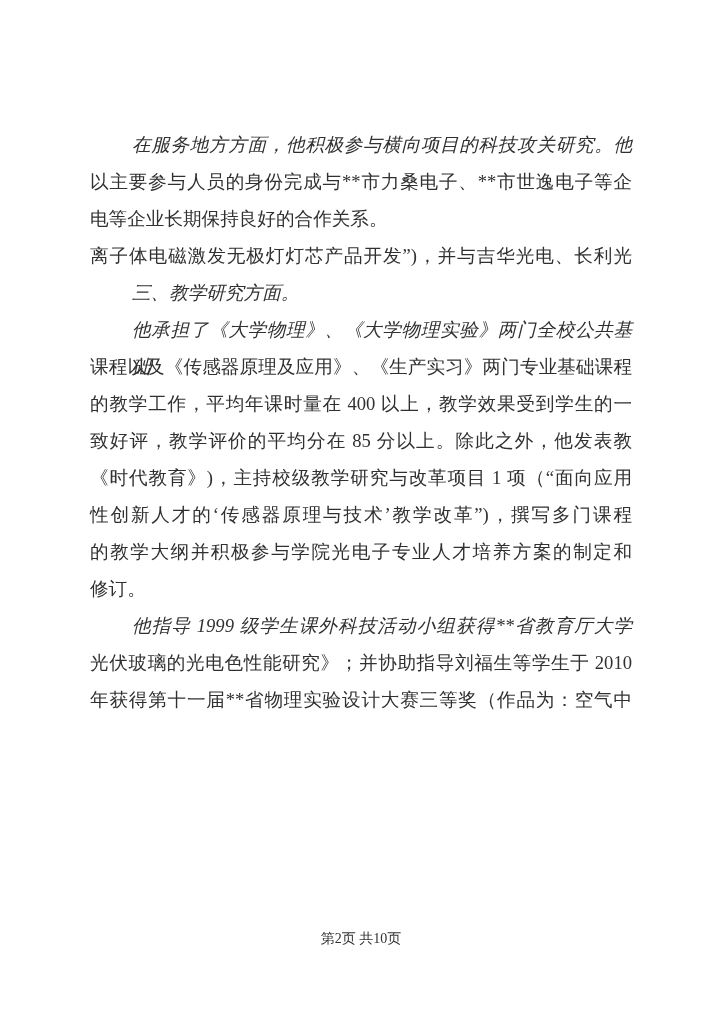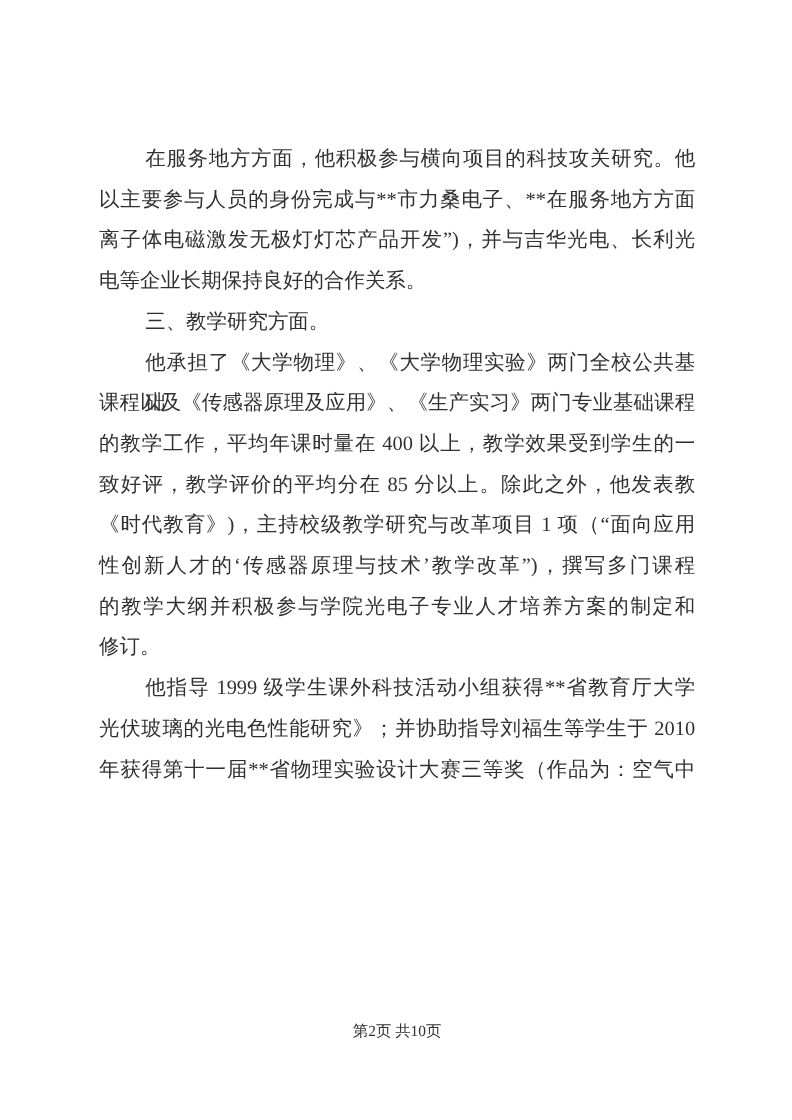--- a/index.html
+++ b/index.html
@@ -30,42 +30,43 @@
     text-align: left;
     white-space: nowrap;
   }
   .line.fill {
     white-space: normal;
     text-align: justify;
     text-align-last: justify;
   }
   .line.indent {
     padding-left: 42px;
+    font-style: italic;
   }
   .page-footer {
     position: absolute;
     left: 90px;
     top: 929px;
     width: 542px;
     text-align: center;
     font-size: 14px;
     line-height: 20px;
     color: var(--ink, #303030);
   }
 </style>
 </head>
 <body>
 
 <div class="page" style="--page-bg: #ffffff; --ink: #303030;">
   <main class="content" id="content">
       <div class="paragraph">
         <div class="line indent fill">在服务地方方面，他积极参与横向项目的科技攻关研究。他</div>
-        <div class="line fill">以主要参与人员的身份完成与**市力桑电子、**在服务地方方面</div>
+        <div class="line fill">以主要参与人员的身份完成与**市力桑电子、**市世逸电子等企</div>
+        <div class="line">电等企业长期保持良好的合作关系。</div>
         <div class="line fill">离子体电磁激发无极灯灯芯产品开发”)，并与吉华光电、长利光</div>
-        <div class="line">电等企业长期保持良好的合作关系。</div>
       </div>
       <div class="paragraph">
         <div class="line indent">三、教学研究方面。</div>
       </div>
       <div class="paragraph">
         <div class="line indent fill">他承担了《大学物理》、《大学物理实验》两门全校公共基础</div>
         <div class="line fill">课程以及《传感器原理及应用》、《生产实习》两门专业基础课程</div>
         <div class="line fill">的教学工作，平均年课时量在 400 以上，教学效果受到学生的一</div>
         <div class="line fill">致好评，教学评价的平均分在 85 分以上。除此之外，他发表教</div>
         <div class="line fill">《时代教育》)，主持校级教学研究与改革项目 1 项（“面向应用</div>

